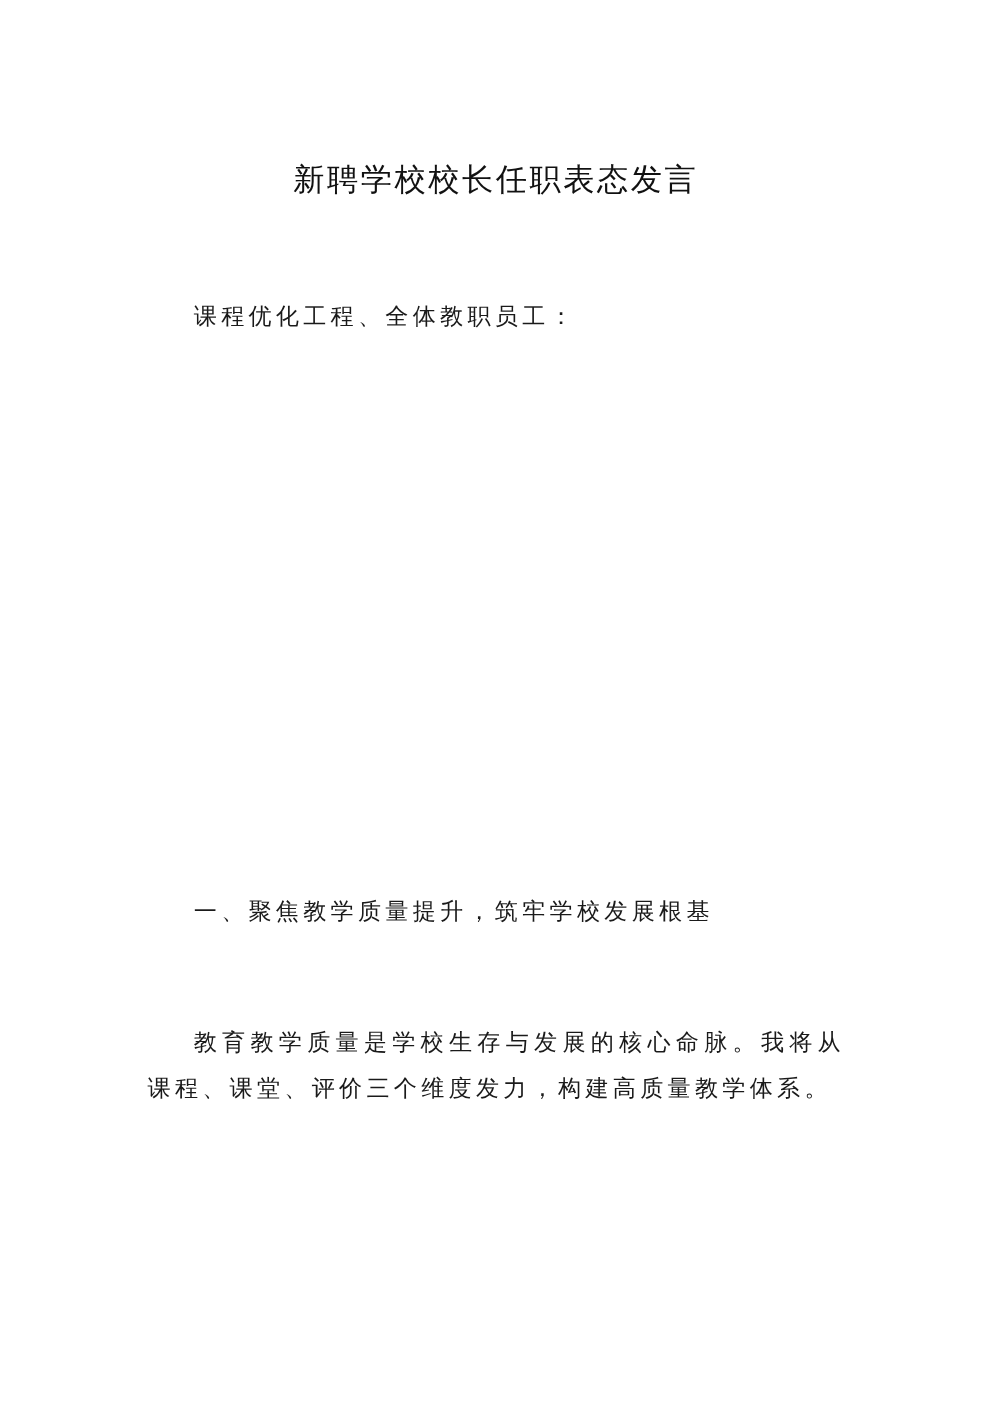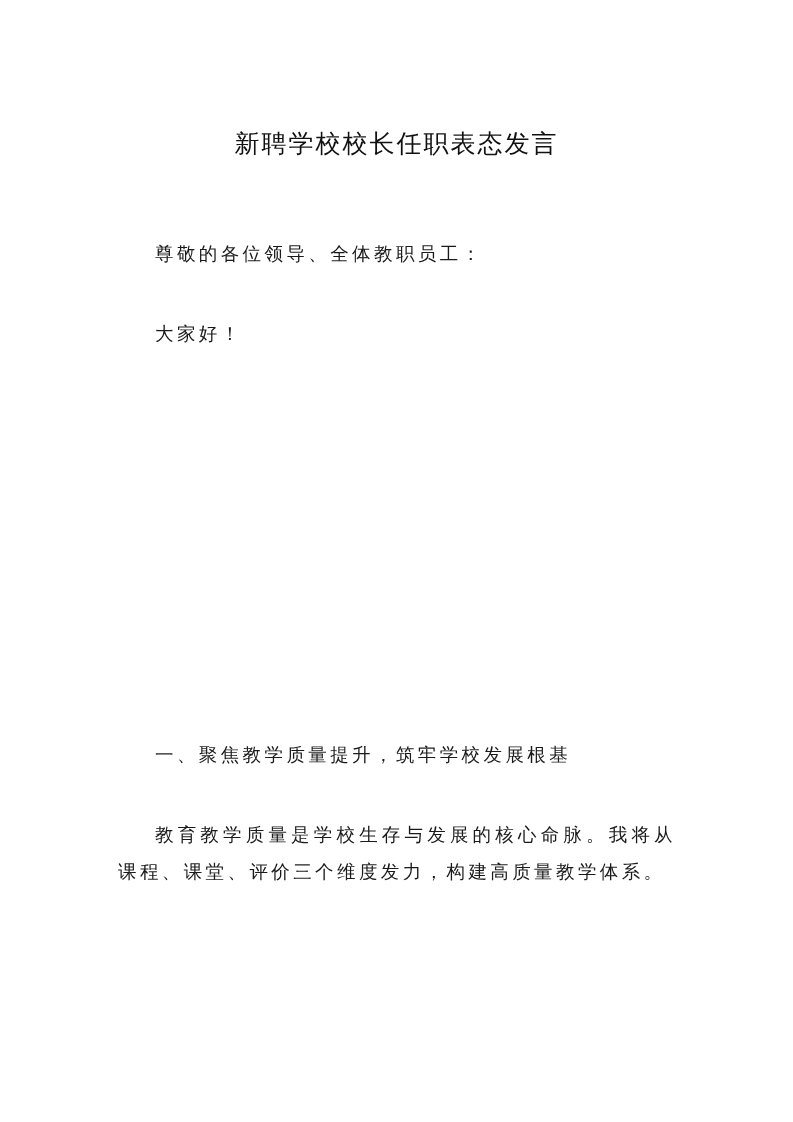--- a/index.html
+++ b/index.html
@@ -20,22 +20,21 @@
     text-indent: 2em; text-align: justify; text-align-last: left;
     margin: 0; color: #1a1a1a;
   }
 </style>
 </head>
 <body>
 
 <div class="page">
   <div class="title">新聘学校校长任职表态发言</div>
 
-  <p class="para" style="top:236px;">尊敬的各位领导、全体教职员工：</p>
-
-  <p class="para" style="top:316px;">大家好！</p>
+  <p class="para" style="top:236px;">课程优化工程、全体教职员工：</p>
 
 
-  <p class="para" style="top:737px;">一、聚焦教学质量提升，筑牢学校发展根基</p>
+
+  <p class="para" style="top:712px;">一、聚焦教学质量提升，筑牢学校发展根基</p>
 
   <p class="para" style="top:817px;">教育教学质量是学校生存与发展的核心命脉。我将从课程、课堂、评价三个维度发力，构建高质量教学体系。</p>
 
 </div>
 
 </body></html>

